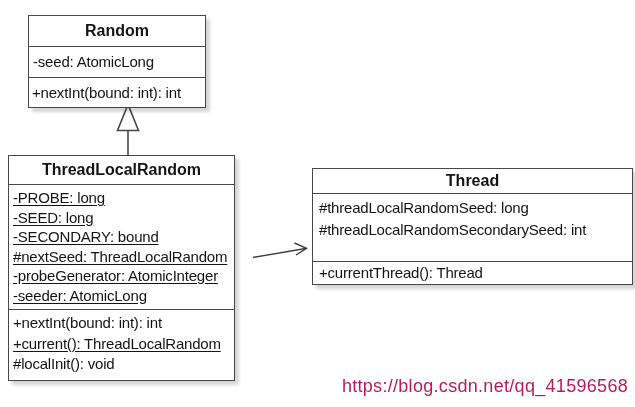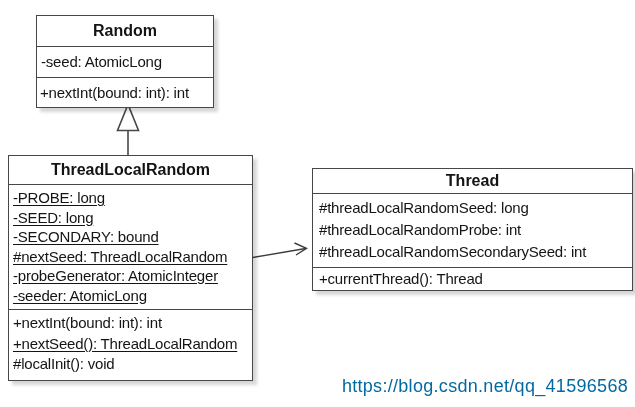--- a/index.html
+++ b/index.html
@@ -28,49 +28,49 @@
   .uml-section { border-bottom: 1.5px solid #474747; }
   .uml-section:last-child { border-bottom: none; }
   .row {
     font-size: 15px;
     white-space: nowrap;
     letter-spacing: -0.2px;
   }
   .u { text-decoration: underline; text-underline-offset: 2px; }
 
   
-  #class-random { left: 36px; top: 15px; width: 178px; }
+  #class-random { left: 28px; top: 15px; width: 178px; }
   #class-random .uml-title { padding: 6px 0 6px; line-height: 18px; }
   #class-random .fields  { padding: 5px 4px 6px; line-height: 19px; }
   #class-random .methods { padding: 5px 3px 5px; line-height: 19px; }
 
   
-  #class-tlr { left: 8px; top: 155px; width: 245px; }
+  #class-tlr { left: 8px; top: 155px; width: 227px; }
   #class-tlr .uml-title { padding: 5px 0 5px; line-height: 18px; }
   #class-tlr .fields  { padding: 3px 4px 4px; line-height: 19.5px; }
   #class-tlr .methods { padding: 3px 4px 5px; line-height: 20.5px; }
 
   
   #class-thread { left: 312px; top: 168px; width: 321px; }
   #class-thread .uml-title { padding: 3px 0 4px; line-height: 17px; }
-  #class-thread .fields  { padding: 3px 6px 4px; line-height: 22px; }
+  #class-thread .fields  { padding: 3px 6px 20px; line-height: 22px; }
   #class-thread .methods { padding: 2px 6px 2px; line-height: 18px; }
 
   #connector-layer {
     position: absolute;
     left: 0; top: 0;
     width: 635px; height: 407px;
     pointer-events: none;
   }
   #watermark {
     position: absolute;
     right: 7px;
     top: 376px;
     font-size: 18px;
-    color: #0369a1;
+    color: #be185d;
     letter-spacing: 0.3px;
     white-space: nowrap;
   }
 </style>
 </head>
 <body>
 
 <div id="canvas">
 
   <svg id="connector-layer" viewBox="0 0 635 407" xmlns="http://www.w3.org/2000/svg">
@@ -101,30 +101,29 @@
     <div class="uml-section fields">
       <div class="row u">-PROBE: long</div>
       <div class="row u">-SEED: long</div>
       <div class="row u">-SECONDARY: bound</div>
       <div class="row u">#nextSeed: ThreadLocalRandom</div>
       <div class="row u">-probeGenerator: AtomicInteger</div>
       <div class="row u">-seeder: AtomicLong</div>
     </div>
     <div class="uml-section methods">
       <div class="row">+nextInt(bound: int): int</div>
-      <div class="row u">+nextSeed(): ThreadLocalRandom</div>
+      <div class="row u">+current(): ThreadLocalRandom</div>
       <div class="row">#localInit(): void</div>
     </div>
   </div>
 
   <div class="uml-class" id="class-thread">
     <div class="uml-title">Thread</div>
     <div class="uml-section fields">
       <div class="row">#threadLocalRandomSeed: long</div>
-      <div class="row">#threadLocalRandomProbe: int</div>
       <div class="row">#threadLocalRandomSecondarySeed: int</div>
     </div>
     <div class="uml-section methods">
       <div class="row">+currentThread(): Thread</div>
     </div>
   </div>
 
   <div id="watermark">https://blog.csdn.net/qq_41596568</div>
 </div>
 

